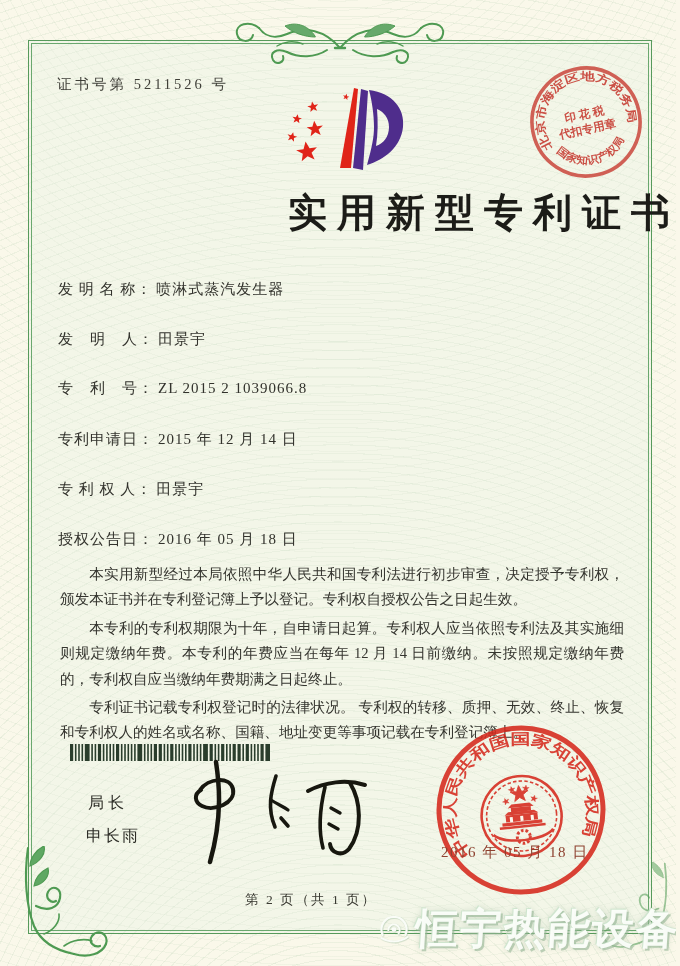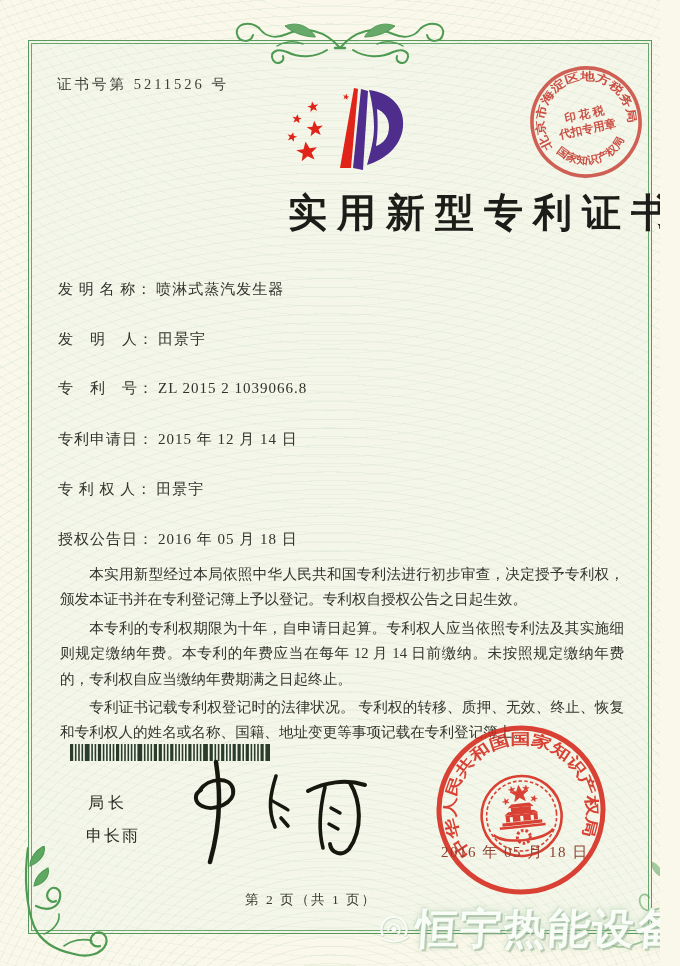--- a/index.html
+++ b/index.html
@@ -1,21 +1,21 @@
 <!DOCTYPE html>
 <html><head>
 <meta charset="utf-8">
 <style>
   html,body{margin:0;padding:0;}
   body{
     width:680px;height:966px;overflow:hidden;
     font-family:"Liberation Serif","DejaVu Serif",serif;
     background:#faf8ea;
   }
-  .page{position:relative;width:660px;height:966px;background:#faf8ea;overflow:hidden;}
+  .page{position:relative;width:660px;height:966px;background:#faf8ea;overflow:hidden;padding-left:16px;}
   
   .waves{position:absolute;inset:0;pointer-events:none;
     background:
       repeating-radial-gradient(120% 90% at 50% 118%, rgba(120,170,125,.10) 0 1px, rgba(0,0,0,0) 1px 8px),
       repeating-radial-gradient(140% 100% at 50% -18%, rgba(120,170,125,.07) 0 1px, rgba(0,0,0,0) 1px 9px);
   }
   .frame{position:absolute;left:28px;top:40px;width:622px;height:892px;
     border:1px solid #579a5b;background:rgba(228,241,228,.28);}
   .frame::after{content:"";position:absolute;inset:2px;border:1px solid #6aa86e;}
   .cert-number{position:absolute;left:57px;top:75px;font-size:14.5px;color:#3f3f38;letter-spacing:3px;}

